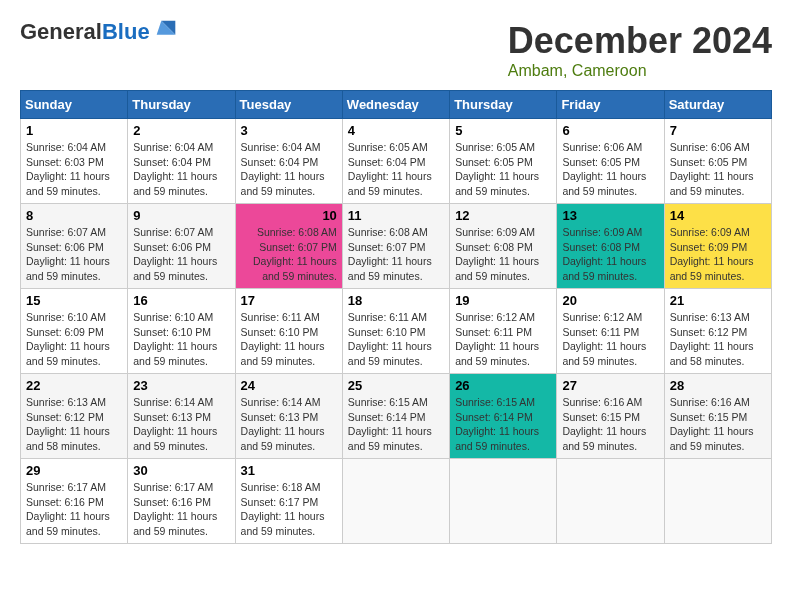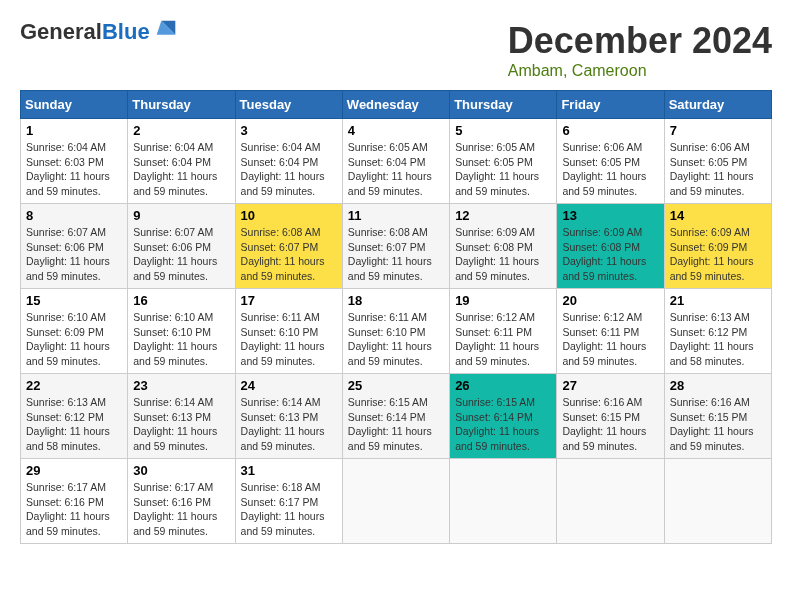--- a/index.html
+++ b/index.html
@@ -156,21 +156,21 @@
       </tr>
       <tr style="background: rgb(245, 245, 245);">
         <td style="background: rgb(245, 245, 245);">
           <span class="day-num">8</span>
           <div class="day-info">Sunrise: 6:07 AM<br>Sunset: 6:06 PM<br>Daylight: 11 hours and 59 minutes.</div>
         </td>
         <td style="background: rgb(245, 245, 245);">
           <span class="day-num">9</span>
           <div class="day-info">Sunrise: 6:07 AM<br>Sunset: 6:06 PM<br>Daylight: 11 hours and 59 minutes.</div>
         </td>
-        <td style="background: #fde047;">
+        <td style="background: #ec4899; text-align: right;">
           <span class="day-num">10</span>
           <div class="day-info">Sunrise: 6:08 AM<br>Sunset: 6:07 PM<br>Daylight: 11 hours and 59 minutes.</div>
         </td>
         <td style="background: rgb(245, 245, 245);">
           <span class="day-num">11</span>
           <div class="day-info">Sunrise: 6:08 AM<br>Sunset: 6:07 PM<br>Daylight: 11 hours and 59 minutes.</div>
         </td>
         <td style="background: rgb(245, 245, 245);">
           <span class="day-num">12</span>
           <div class="day-info">Sunrise: 6:09 AM<br>Sunset: 6:08 PM<br>Daylight: 11 hours and 59 minutes.</div>

